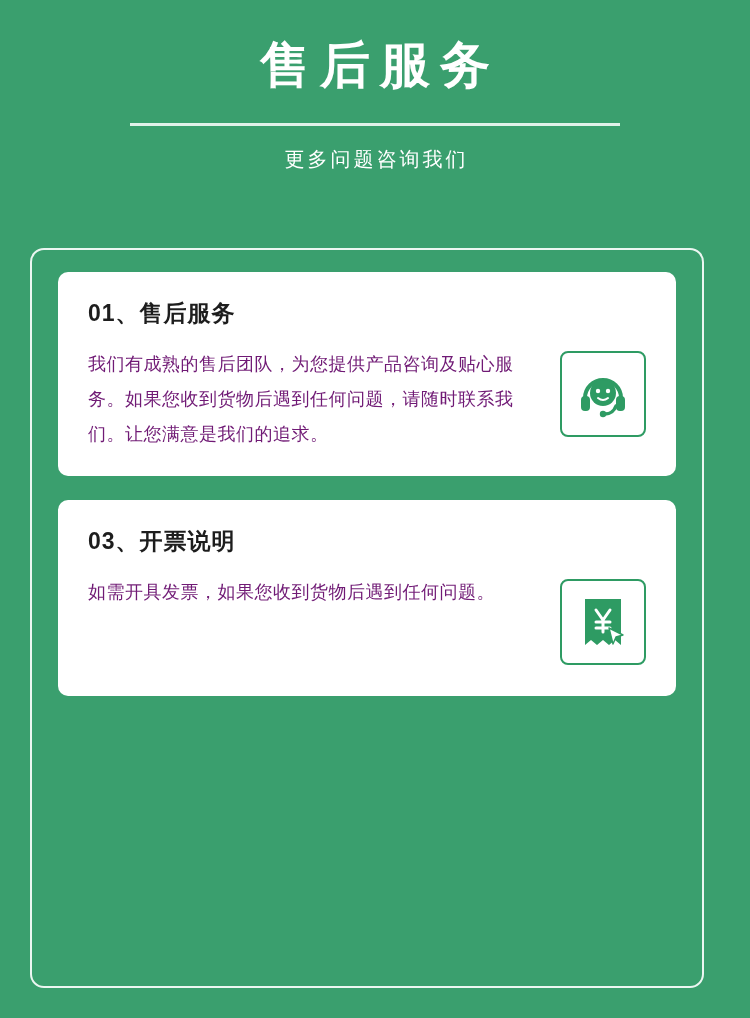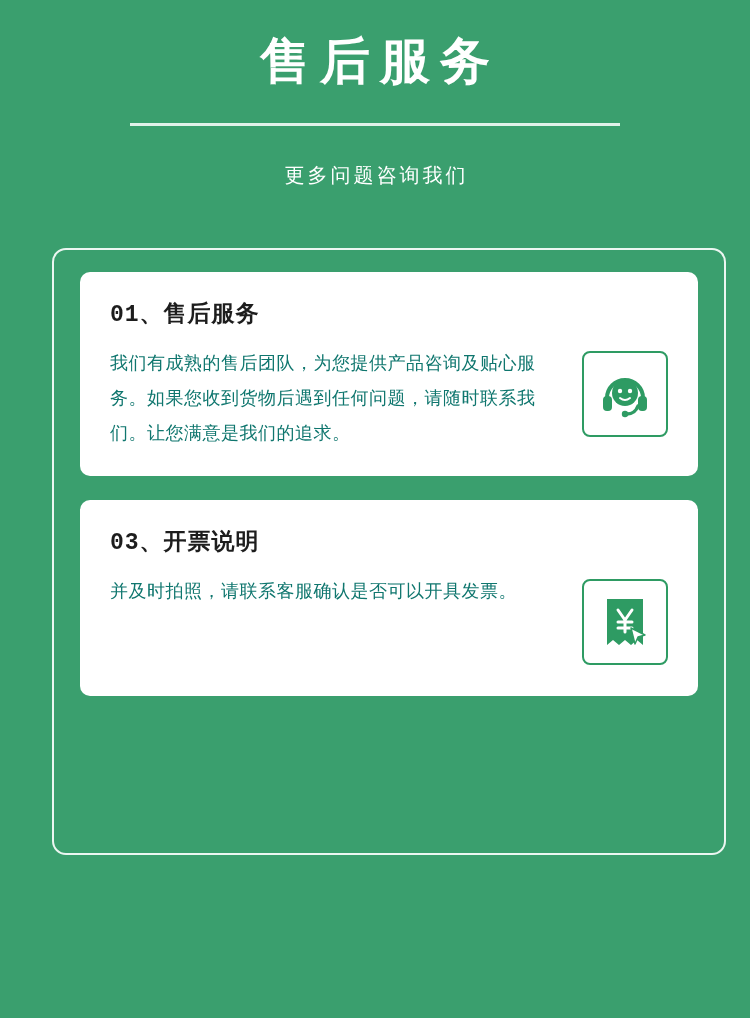--- a/index.html
+++ b/index.html
@@ -14,21 +14,20 @@
     overflow: hidden;
   }
 
   .page {
     position: relative;
     width: 750px;
     height: 1018px;
     background: #3a9f6e;
     box-sizing: border-box;
     overflow: hidden;
-    font-family: Liberation Mono, monospace;
   }
 
   
   .header {
     position: relative;
     width: 100%;
     padding-top: 34px;
     text-align: center;
     box-sizing: border-box;
   }
@@ -41,34 +40,34 @@
     line-height: 1.25;
     margin: 0;
   }
   .header-rule {
     width: 490px;
     height: 3px;
     background: rgba(255,255,255,0.85);
     margin: 26px auto 0 auto;
   }
   .header-sub {
-    margin-top: 36px;
+    margin-top: 20px;
     font-size: 20px;
     color: #ffffff;
     letter-spacing: 3px;
     text-indent: 3px;
   }
 
   
   .content-frame {
     position: absolute;
-    left: 52px;
+    left: 30px;
     top: 248px;
     width: 674px;
-    height: 607px;
+    height: 740px;
     border: 2px solid rgba(255,255,255,0.9);
     border-radius: 14px;
     box-sizing: border-box;
     padding: 22px 26px;
   }
 
   .card {
     position: relative;
     background: #ffffff;
     border-radius: 10px;
@@ -91,21 +90,21 @@
 
   .card-body {
     display: flex;
     align-items: flex-start;
     justify-content: space-between;
   }
 
   .card-text {
     font-size: 18px;
     line-height: 1.95;
-    color: #0f766e;
+    color: #701a75;
     letter-spacing: 0.5px;
     max-width: 470px;
     margin: 0;
   }
 
   
   .icon-box {
     flex: 0 0 auto;
     width: 86px;
     height: 86px;
@@ -161,21 +160,21 @@
             <circle cx="28" cy="48" r="3.2" fill="#2e9b63"></circle>
           </svg>
         </span>
       </div>
     </div>
 
 
     <div class="card card-3">
       <div class="card-title">03、开票说明</div>
       <div class="card-body">
-        <p class="card-text">并及时拍照，请联系客服确认是否可以开具发票。</p>
+        <p class="card-text">如需开具发票，如果您收到货物后遇到任何问题。</p>
         <span class="icon-box">
           <svg width="56" height="56" viewBox="0 0 56 56" aria-hidden="true">
 
             <path d="M10 5 H46 V51 L40 46 L34 51 L28 46 L22 51 L16 46 L10 51 Z" fill="#2e9b63"></path>
 
             <path d="M21 16 L28 26 L35 16" fill="none" stroke="#ffffff" stroke-width="3" stroke-linecap="round"></path>
             <path d="M28 26 L28 38" fill="none" stroke="#ffffff" stroke-width="3" stroke-linecap="round"></path>
             <path d="M21 28 H35" fill="none" stroke="#ffffff" stroke-width="3" stroke-linecap="round"></path>
             <path d="M21 34 H35" fill="none" stroke="#ffffff" stroke-width="3" stroke-linecap="round"></path>
 

